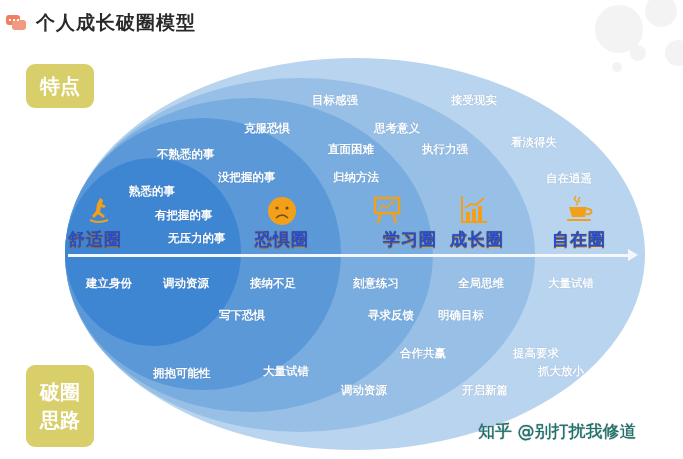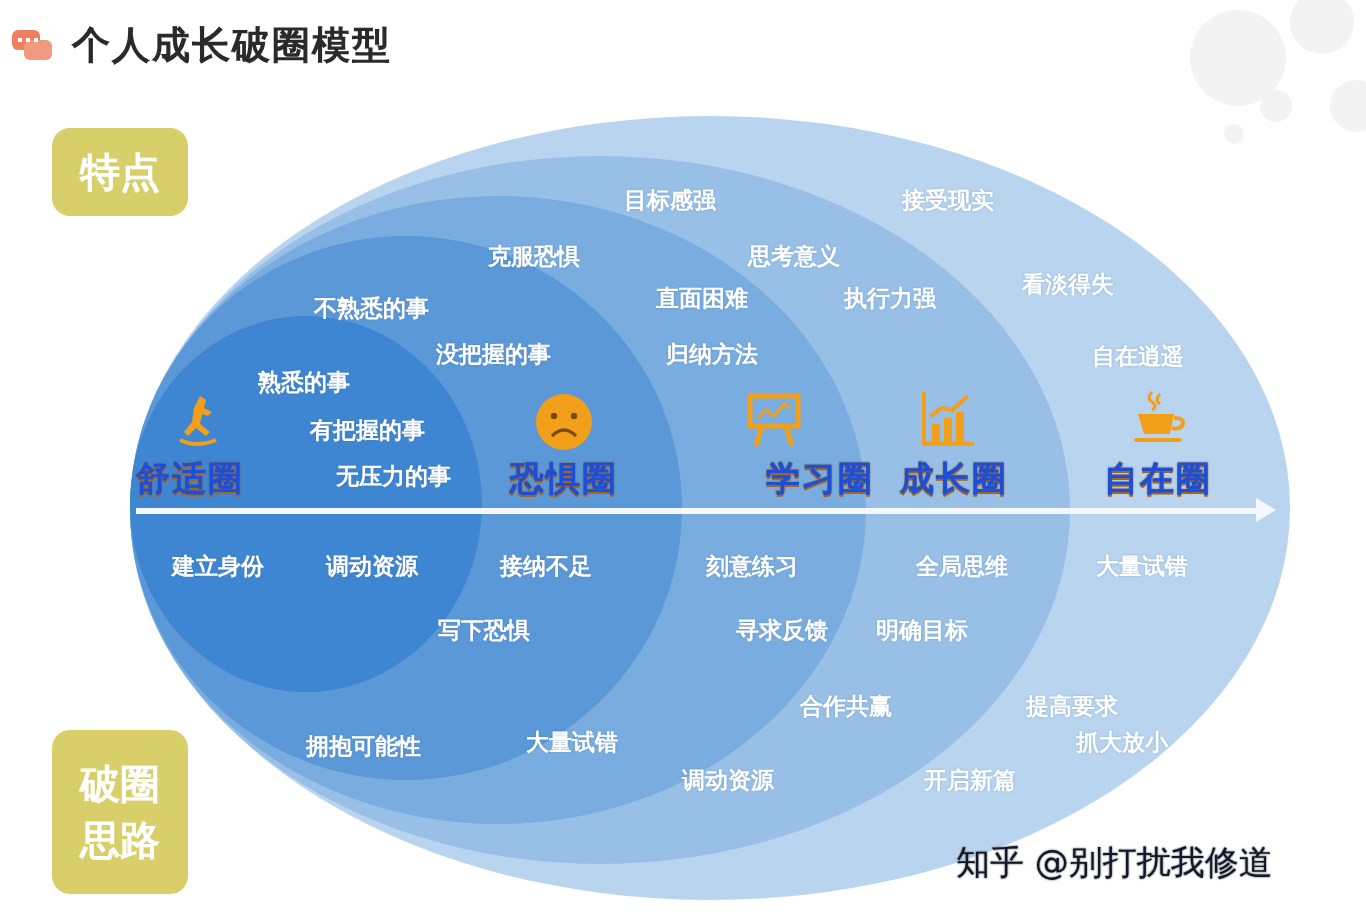--- a/index.html
+++ b/index.html
@@ -15,21 +15,21 @@
   .tag-feature { left:26px; top:64px; width:68px; height:44px; font-size:20px; }
   .tag-break { left:26px; top:365px; width:68px; height:82px; font-size:20px; line-height:28px; flex-direction:column; }
   .ring { position:absolute; border-radius:50%; }
   .lbl { position:absolute; color:#ffffff; font-size:11.5px; font-weight:bold; white-space:nowrap;
          text-shadow:0 0 1px rgba(40,80,140,0.35); }
   .zone { position:absolute; color:#1d4ed8; font-size:17px; font-weight:bold; white-space:nowrap;
           text-shadow:0 1px 0 #a7651b, 0 0 1px #8a5a10; letter-spacing:1px; }
   .axis { position:absolute; left:68px; top:254px; width:562px; height:3px; background:#f4f8fc; }
   .axis-head { position:absolute; left:628px; top:249px; width:0; height:0;
                border-top:6px solid transparent; border-bottom:6px solid transparent; border-left:10px solid #f4f8fc; }
-  .watermark { position:absolute; left:478px; top:420px; font-size:17px; color:#0f172a;
+  .watermark { position:absolute; left:478px; top:420px; font-size:17px; color:#0f766e;
                text-shadow:0 0 1px #8a8a8a, 0 0 1px #8a8a8a; white-space:nowrap; }
   .deco { position:absolute; border-radius:50%; background:#f3f3f3; }
 </style>
 </head>
 <body>
 
 <div class="deco" style="left:595px;top:5px;width:48px;height:48px;"></div>
 <div class="deco" style="left:645px;top:-5px;width:32px;height:32px;"></div>
 <div class="deco" style="left:630px;top:45px;width:16px;height:16px;"></div>
 <div class="deco" style="left:665px;top:40px;width:26px;height:26px;"></div>

